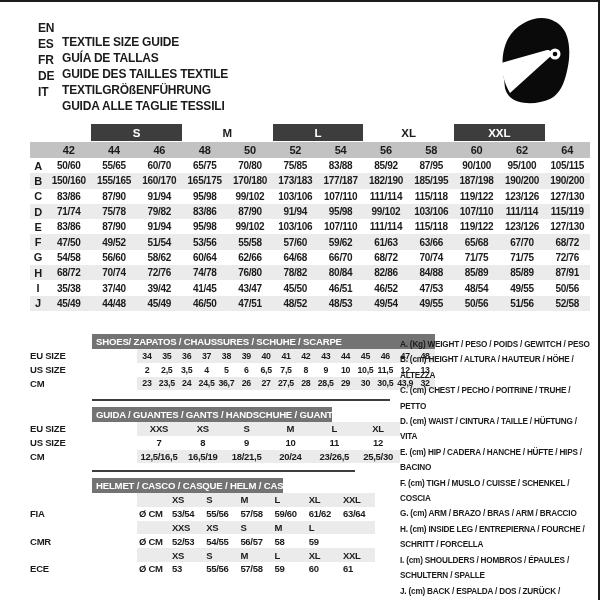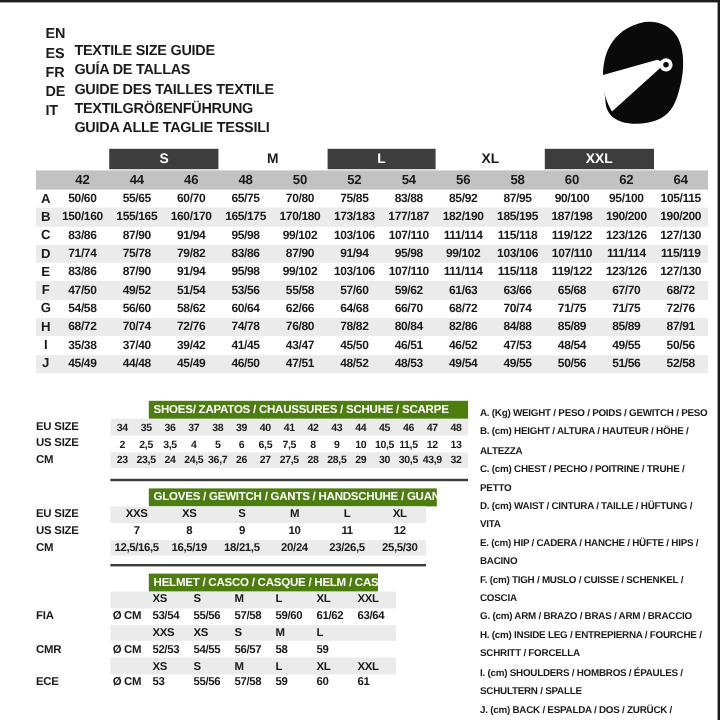--- a/index.html
+++ b/index.html
@@ -23,22 +23,22 @@
   .group{display:flex;align-items:center;justify-content:center;font-size:11.5px;letter-spacing:0;height:17px;margin-top:1px;}
   .group.dark{background:#3d3d3d;color:#fff;}
   .cols-row{display:flex;height:16px;background:#c2c2c2;align-items:center;font-size:11px;letter-spacing:-0.2px;}
   .trow{display:flex;height:15.3px;align-items:center;}
   .trow.shade{background:#ebebeb;}
   .tcell{flex:1 1 0;text-align:center;overflow:hidden;white-space:nowrap;}
   .tcell.lab{flex:0 0 16px;text-align:center;font-size:11px;}
 
   
   .section{position:absolute;left:30px;}
-  .bar{margin-left:94px;height:15px;background:#4d7c0f;color:#fff;font-size:9.6px;letter-spacing:-0.2px;display:flex;align-items:center;padding-left:4px;box-sizing:border-box;white-space:nowrap;}
-  .srow{display:flex;height:13.8px;align-items:stretch;}
+  .bar{margin-left:62px;height:15px;background:#737373;color:#fff;font-size:9.6px;letter-spacing:-0.2px;display:flex;align-items:center;padding-left:4px;box-sizing:border-box;white-space:nowrap;}
+  .srow{display:flex;height:13.8px;align-items:stretch;gap:45px;}
   .side{width:62px;flex:none;display:flex;align-items:center;font-size:9.5px;letter-spacing:-0.2px;}
   .cells{display:grid;align-items:center;font-size:8.8px;letter-spacing:-0.3px;}
   .cells.shade{background:#ebebeb;}
   .cells.shoes-g{grid-template-columns:repeat(15,1fr);width:298px;}
   .cells.gloves-g{grid-template-columns:repeat(6,1fr);width:263px;font-size:9.5px;}
   .cells.helm-g{grid-template-columns:33px repeat(6,34.2px);width:238px;font-size:9.5px;}
   .scell{text-align:center;overflow:hidden;white-space:nowrap;}
   .scell.left{text-align:left;padding-left:2px;}
   .divider{position:absolute;height:2px;background:#3d3d3d;}
 
@@ -321,21 +321,21 @@
             <div class="scell">30,5</div>
             <div class="scell">43,9</div>
             <div class="scell">32</div>
           </div>
         </div>
       </div>
   </div>
   <div class="divider" style="left:92px;top:399px;width:298px"></div>
 
   <div class="section" style="top:407px">
-    <div class="bar" style="width:240px">GLOVES / GEWITCH / GANTS / HANDSCHUHE / GUANTI</div>
+    <div class="bar" style="width:240px">GUIDA / GUANTES / GANTS / HANDSCHUHE / GUANTI</div>
     <div>
         <div class="srow">
           <div class="side">EU SIZE</div>
           <div class="cells gloves-g shade">
             <div class="scell">XXS</div>
             <div class="scell">XS</div>
             <div class="scell">S</div>
             <div class="scell">M</div>
             <div class="scell">L</div>
             <div class="scell">XL</div>

